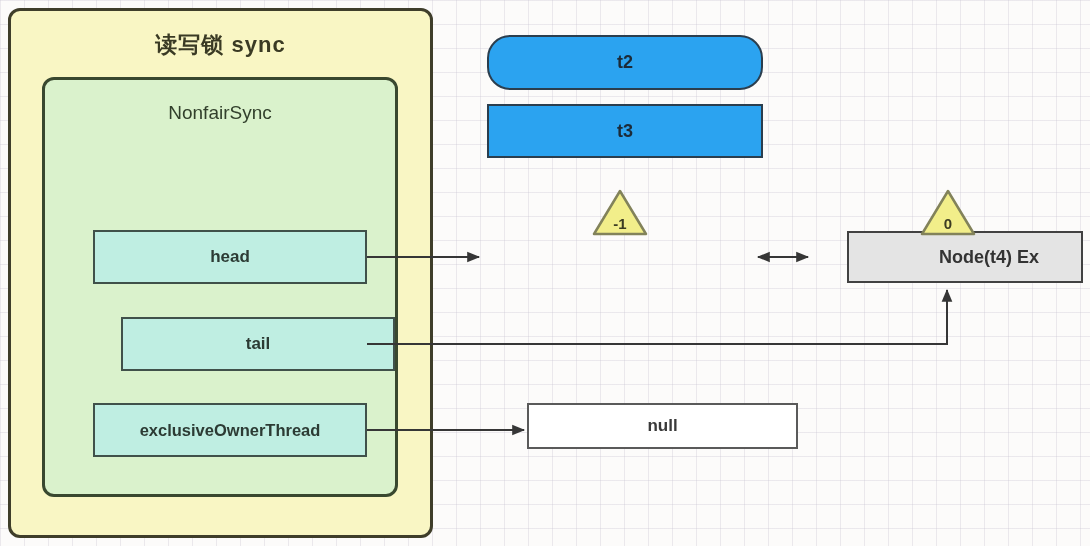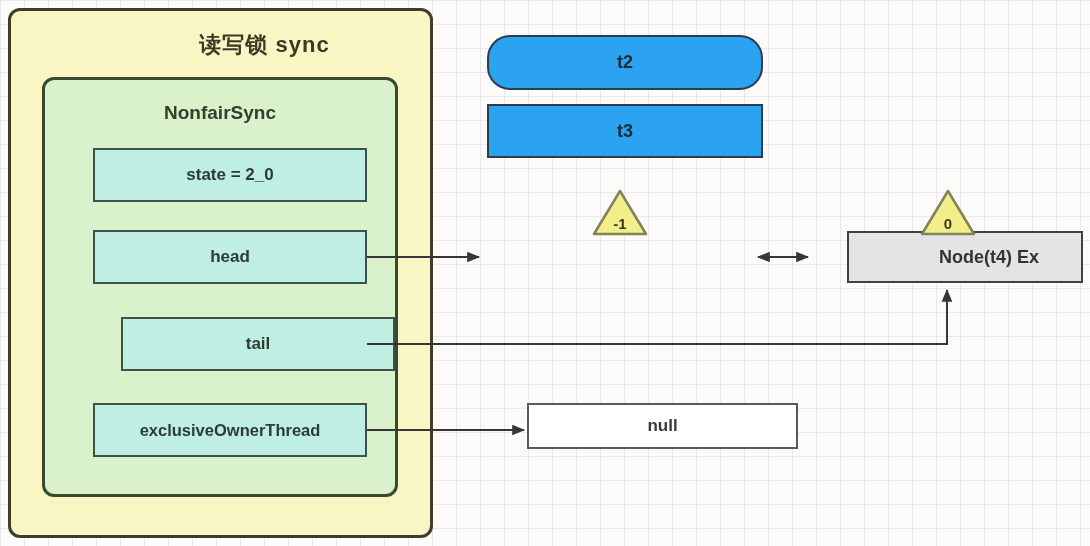--- a/index.html
+++ b/index.html
@@ -16,30 +16,30 @@
   }
   .abs{position:absolute;box-sizing:border-box;}
   .center-text{display:flex;align-items:center;justify-content:center;}
   
   .outer-box{
     left:8px;top:8px;width:425px;height:530px;
     background:#f9f6c4;border:3px solid #3f3e2a;border-radius:12px;
   }
   .outer-title{
     left:8px;top:28px;width:425px;height:34px;
-    font-size:22px;font-weight:bold;color:#3a3a24;letter-spacing:1px;margin-left:44px;
+    font-size:22px;font-weight:bold;color:#3a3a24;letter-spacing:1px;
   }
   
   .inner-box{
     left:42px;top:77px;width:356px;height:420px;
     background:#daf2cc;border:3px solid #39482f;border-radius:12px;
   }
   .inner-title{
     left:42px;top:99px;width:356px;height:28px;
-    font-size:19px;font-weight:bold;color:#32402c;
+    font-size:19px;font-weight:normal;color:#32402c;
   }
   
   .field{
     left:93px;width:274px;height:54px;
     background:#bfeee2;border:2px solid #40514a;
     font-size:17px;font-weight:bold;color:#2c3b34;
   }
   .field-state{top:148px;}
   .field-head{top:230px;}
   .field-tail{top:317px;margin-left:28px;}
@@ -83,21 +83,20 @@
 <body>
 
 <div id="canvas">
 
   <div class="abs outer-box"></div>
   <div class="abs outer-title center-text">读写锁 sync</div>
 
   <div class="abs inner-box"></div>
   <div class="abs inner-title center-text">NonfairSync</div>
 
-  <div class="abs field field-state center-text">state = 2_0</div>
   <div class="abs field field-head center-text">head</div>
   <div class="abs field field-tail center-text">tail</div>
   <div class="abs field field-eot center-text">exclusiveOwnerThread</div>
 
   <div class="abs thread thread-t2 center-text">t2</div>
   <div class="abs thread thread-t3 center-text">t3</div>
 
   <div class="abs node node-t4 center-text">Node(t4) Ex</div>
 
   <div class="abs null-box center-text">null</div>

